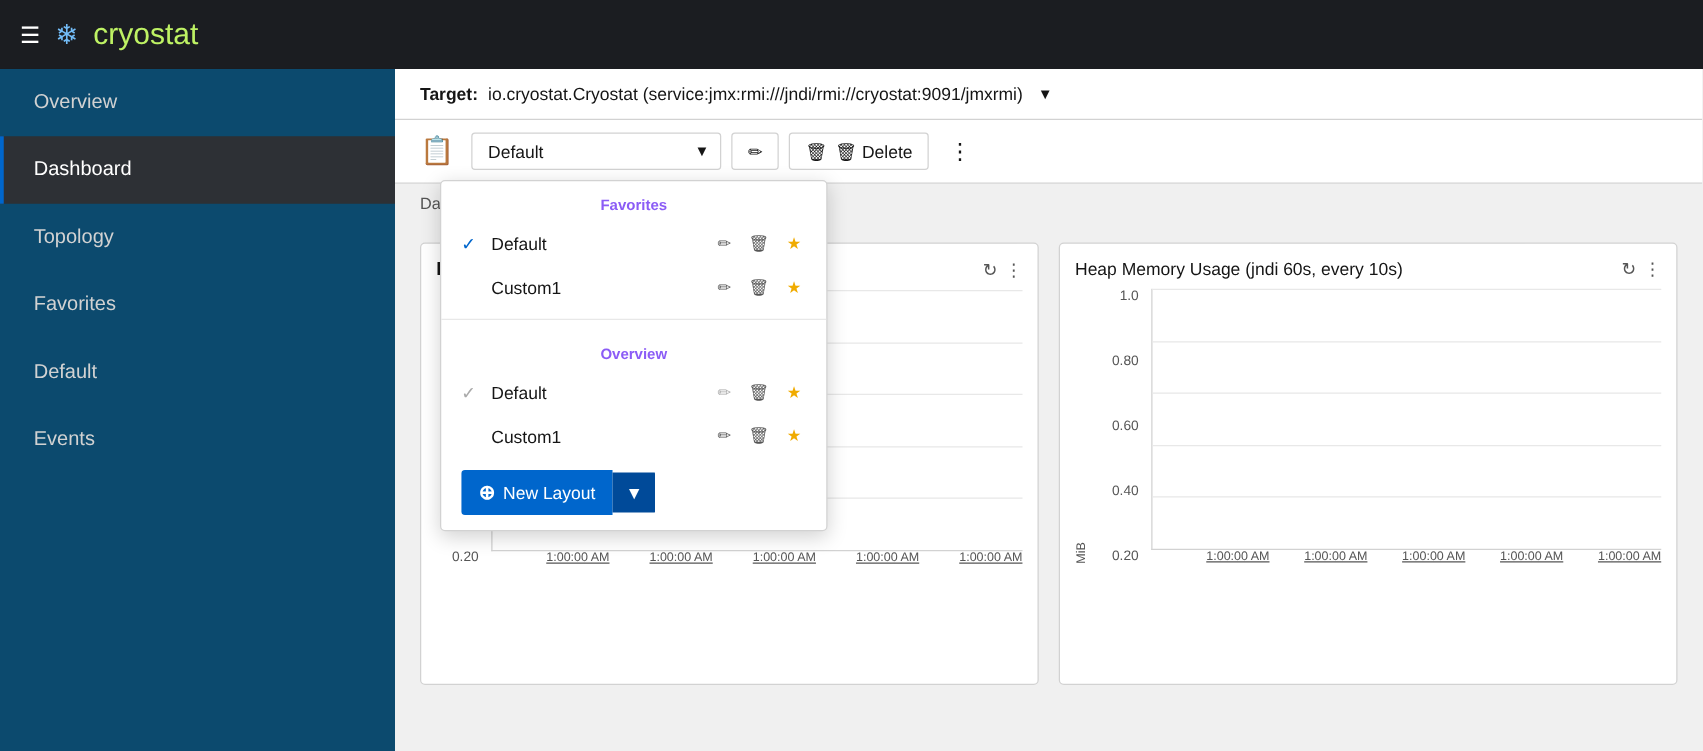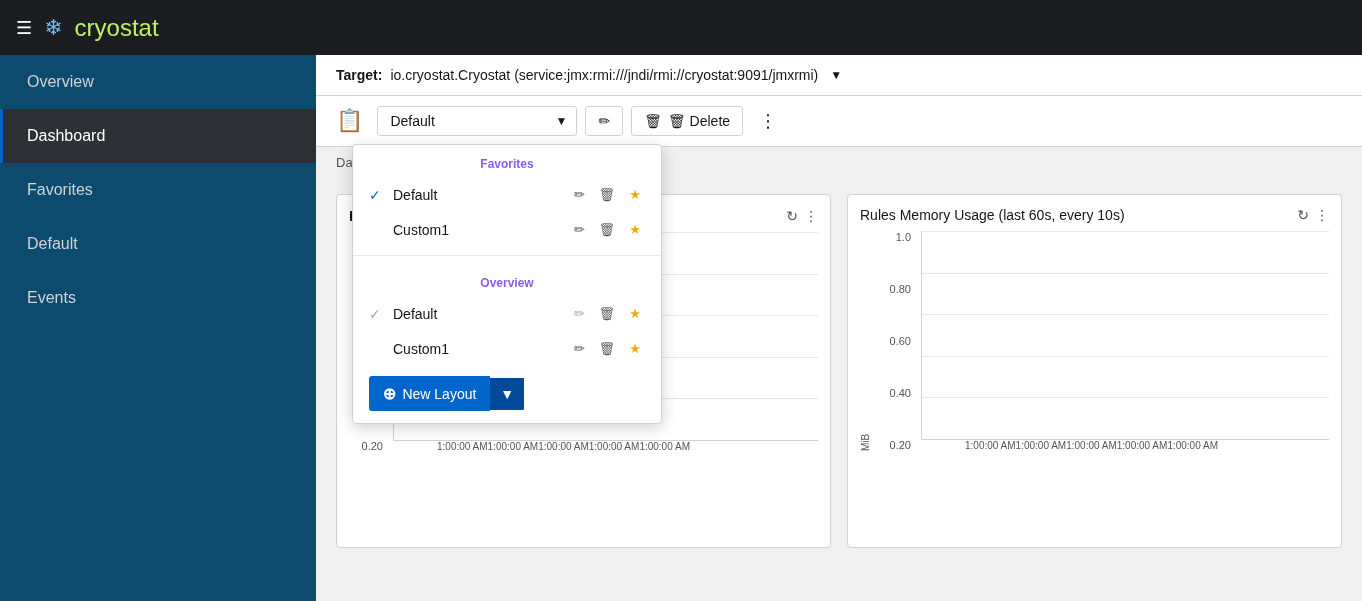--- a/index.html
+++ b/index.html
@@ -187,25 +187,26 @@
       border-left: 1px solid #d2d2d2;
       border-bottom: 1px solid #d2d2d2;
     }
     .chart-grid-line {
       position: absolute;
       left: 0; right: 0;
       border-top: 1px solid #e8e8e8;
     }
     .x-axis {
       display: flex;
-      justify-content: flex-start;
+      justify-content: space-between;
       font-size: 10px;
       color: #555;
       margin-top: 0;
       padding-left: 44px;
+      text-decoration: underline;
     }
     .y-unit {
       font-size: 10px;
       color: #555;
       writing-mode: vertical-rl;
       text-orientation: mixed;
       transform: rotate(180deg);
       margin-right: 2px;
     }
     .dropdown-menu {
@@ -283,20 +284,23 @@
 </nav>
 
 <div class="layout">
 
   <aside class="sidebar">
     <div class="sidebar-item">
       <span>Overview</span>
     </div>
     <div class="sidebar-item active">
       <span>Dashboard</span>
+    </div>
+    <div class="sidebar-item">
+      <span>Topology</span>
     </div>
     <div class="sidebar-item">
       <span>Favorites</span>
     </div>
     <div class="sidebar-item">
       <span>Default</span>
     </div>
     <div class="sidebar-item">
       <span>Events</span>
     </div>
@@ -419,21 +423,21 @@
               <span>1:00:00 AM</span>
               <span>1:00:00 AM</span>
               <span>1:00:00 AM</span>
             </div>
           </div>
         </div>
       </div>
 
       <div class="chart-card">
         <div class="chart-header">
-          <span class="chart-title">Rules Memory Usage (last 60s, every 10s)</span>
+          <span class="chart-title">Heap Memory Usage (jndi 60s, every 10s)</span>
           <div class="chart-actions">
             <button class="chart-btn">↻</button>
             <button class="chart-btn">⋮</button>
           </div>
         </div>
         <div class="chart-body">
           <span class="y-unit">MiB</span>
           <div class="y-axis">
             <span>1.0</span>
             <span>0.80</span>

